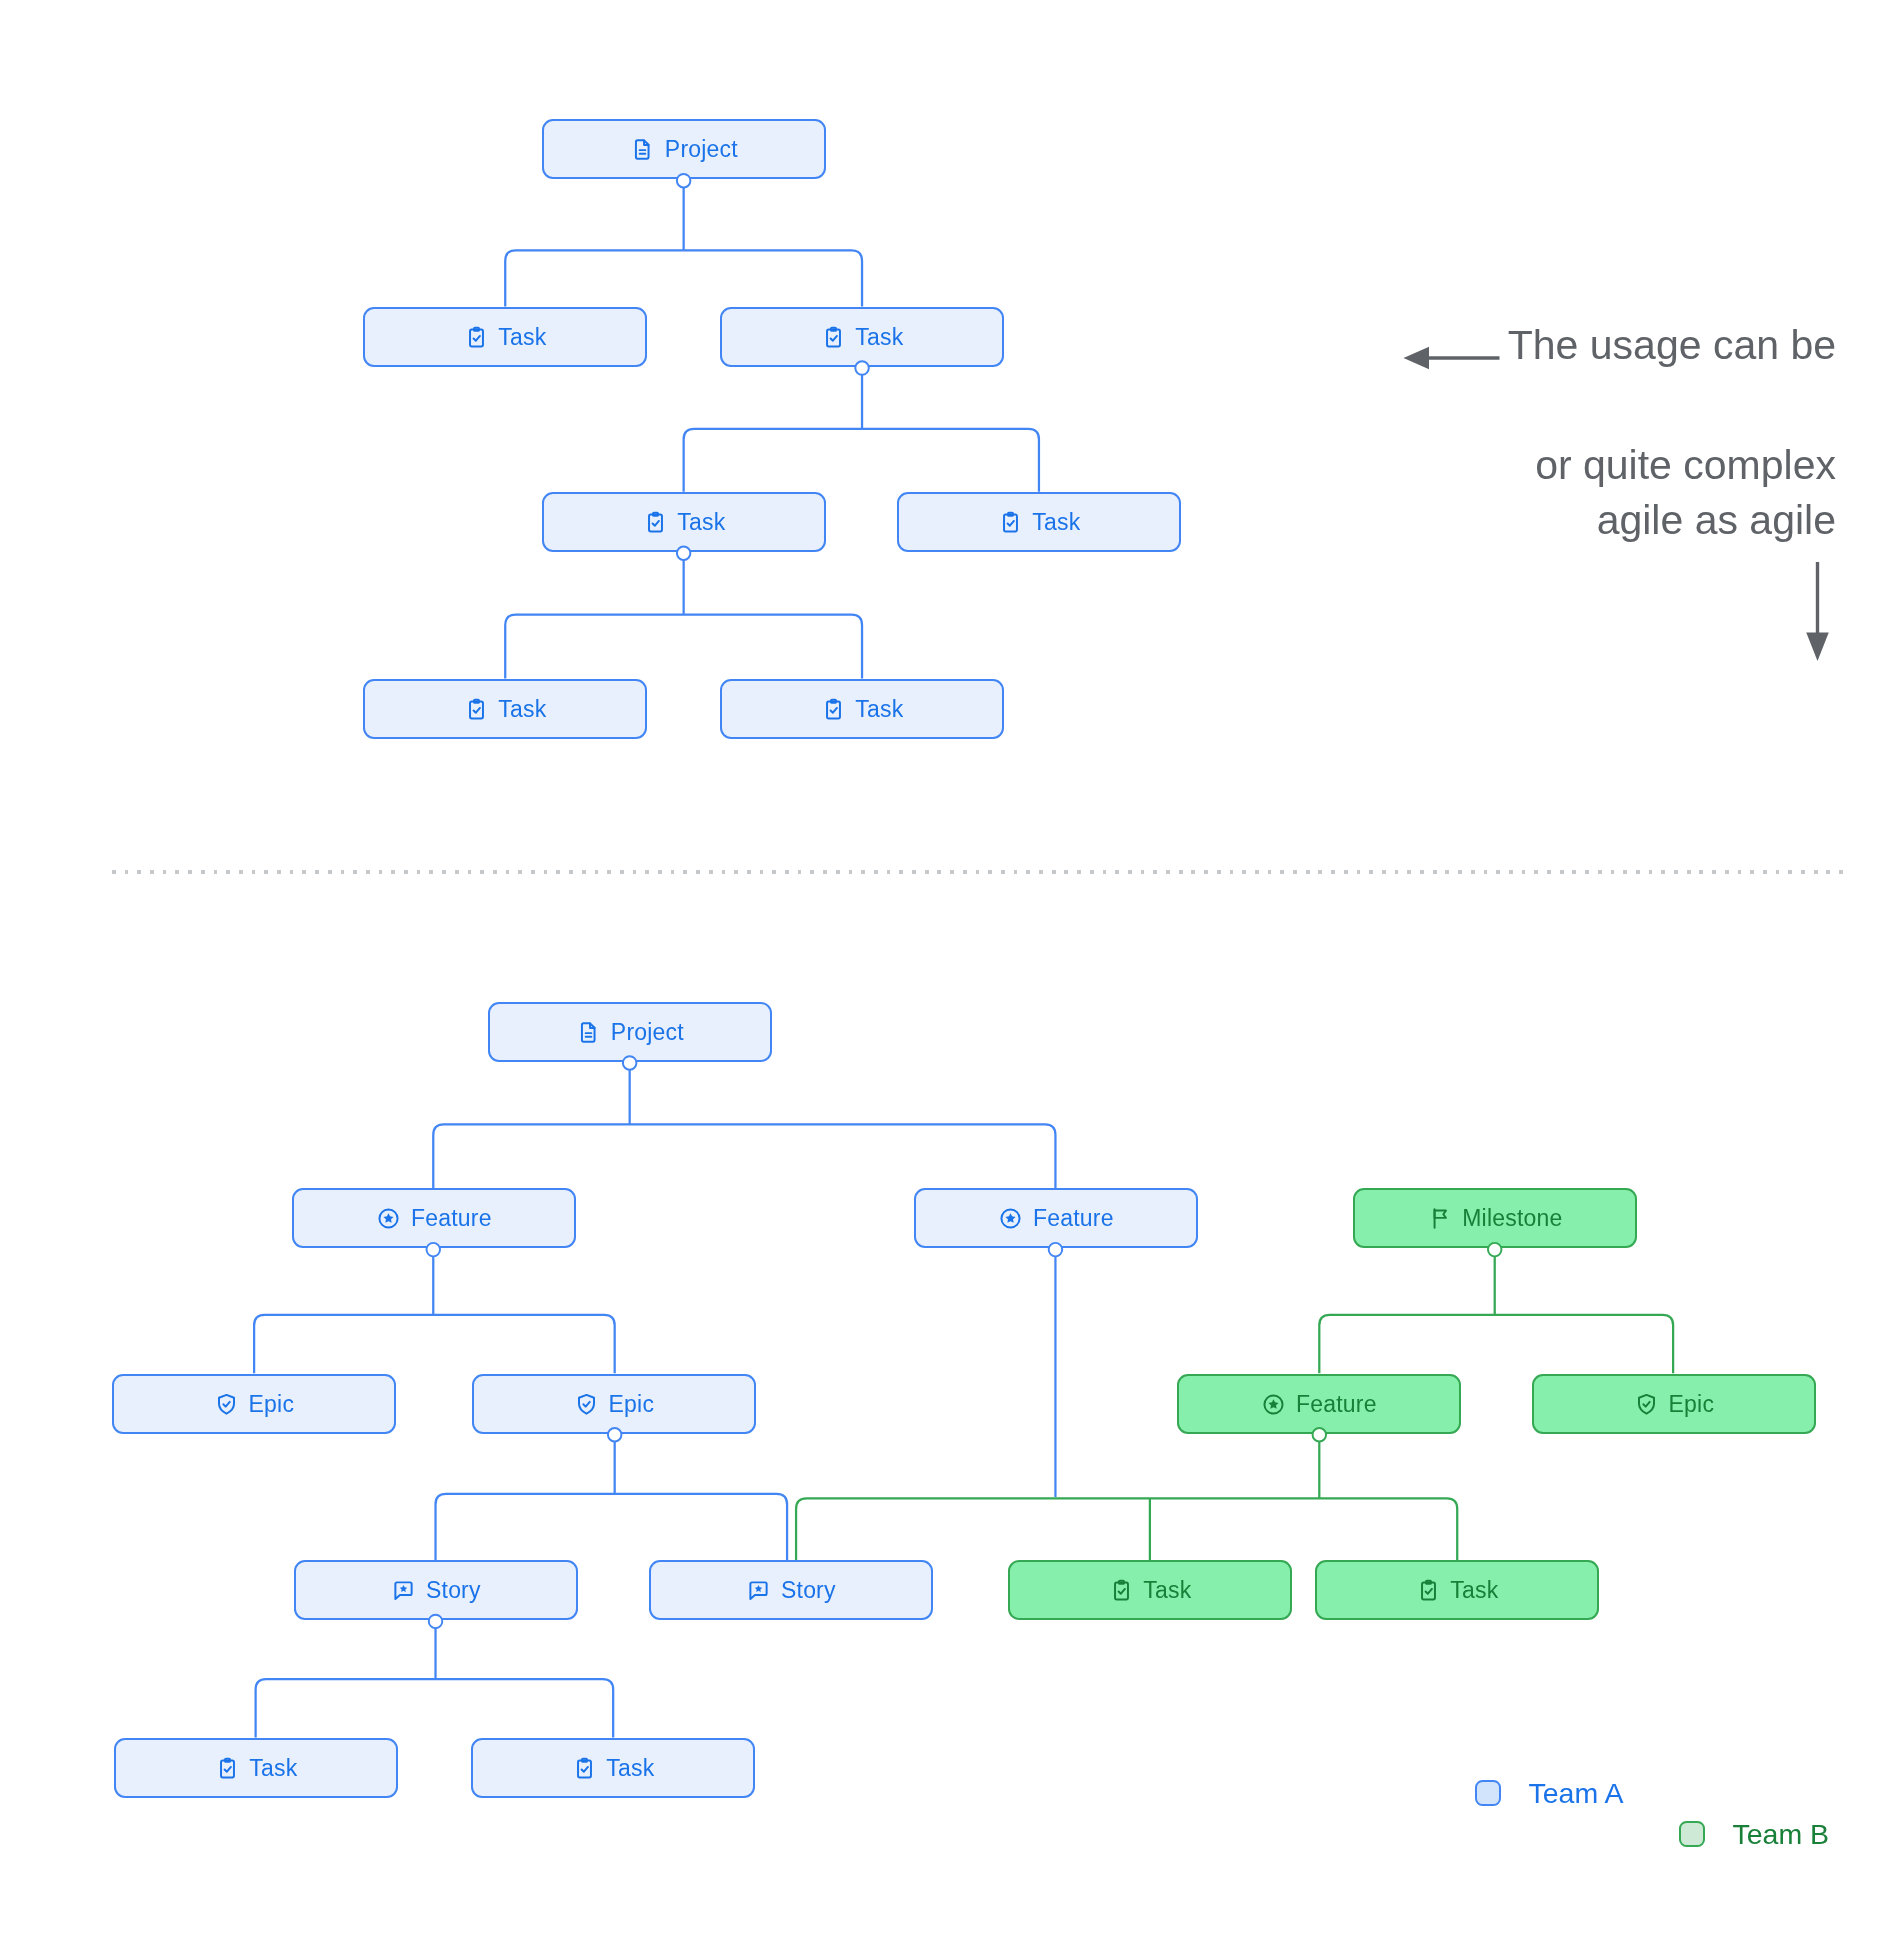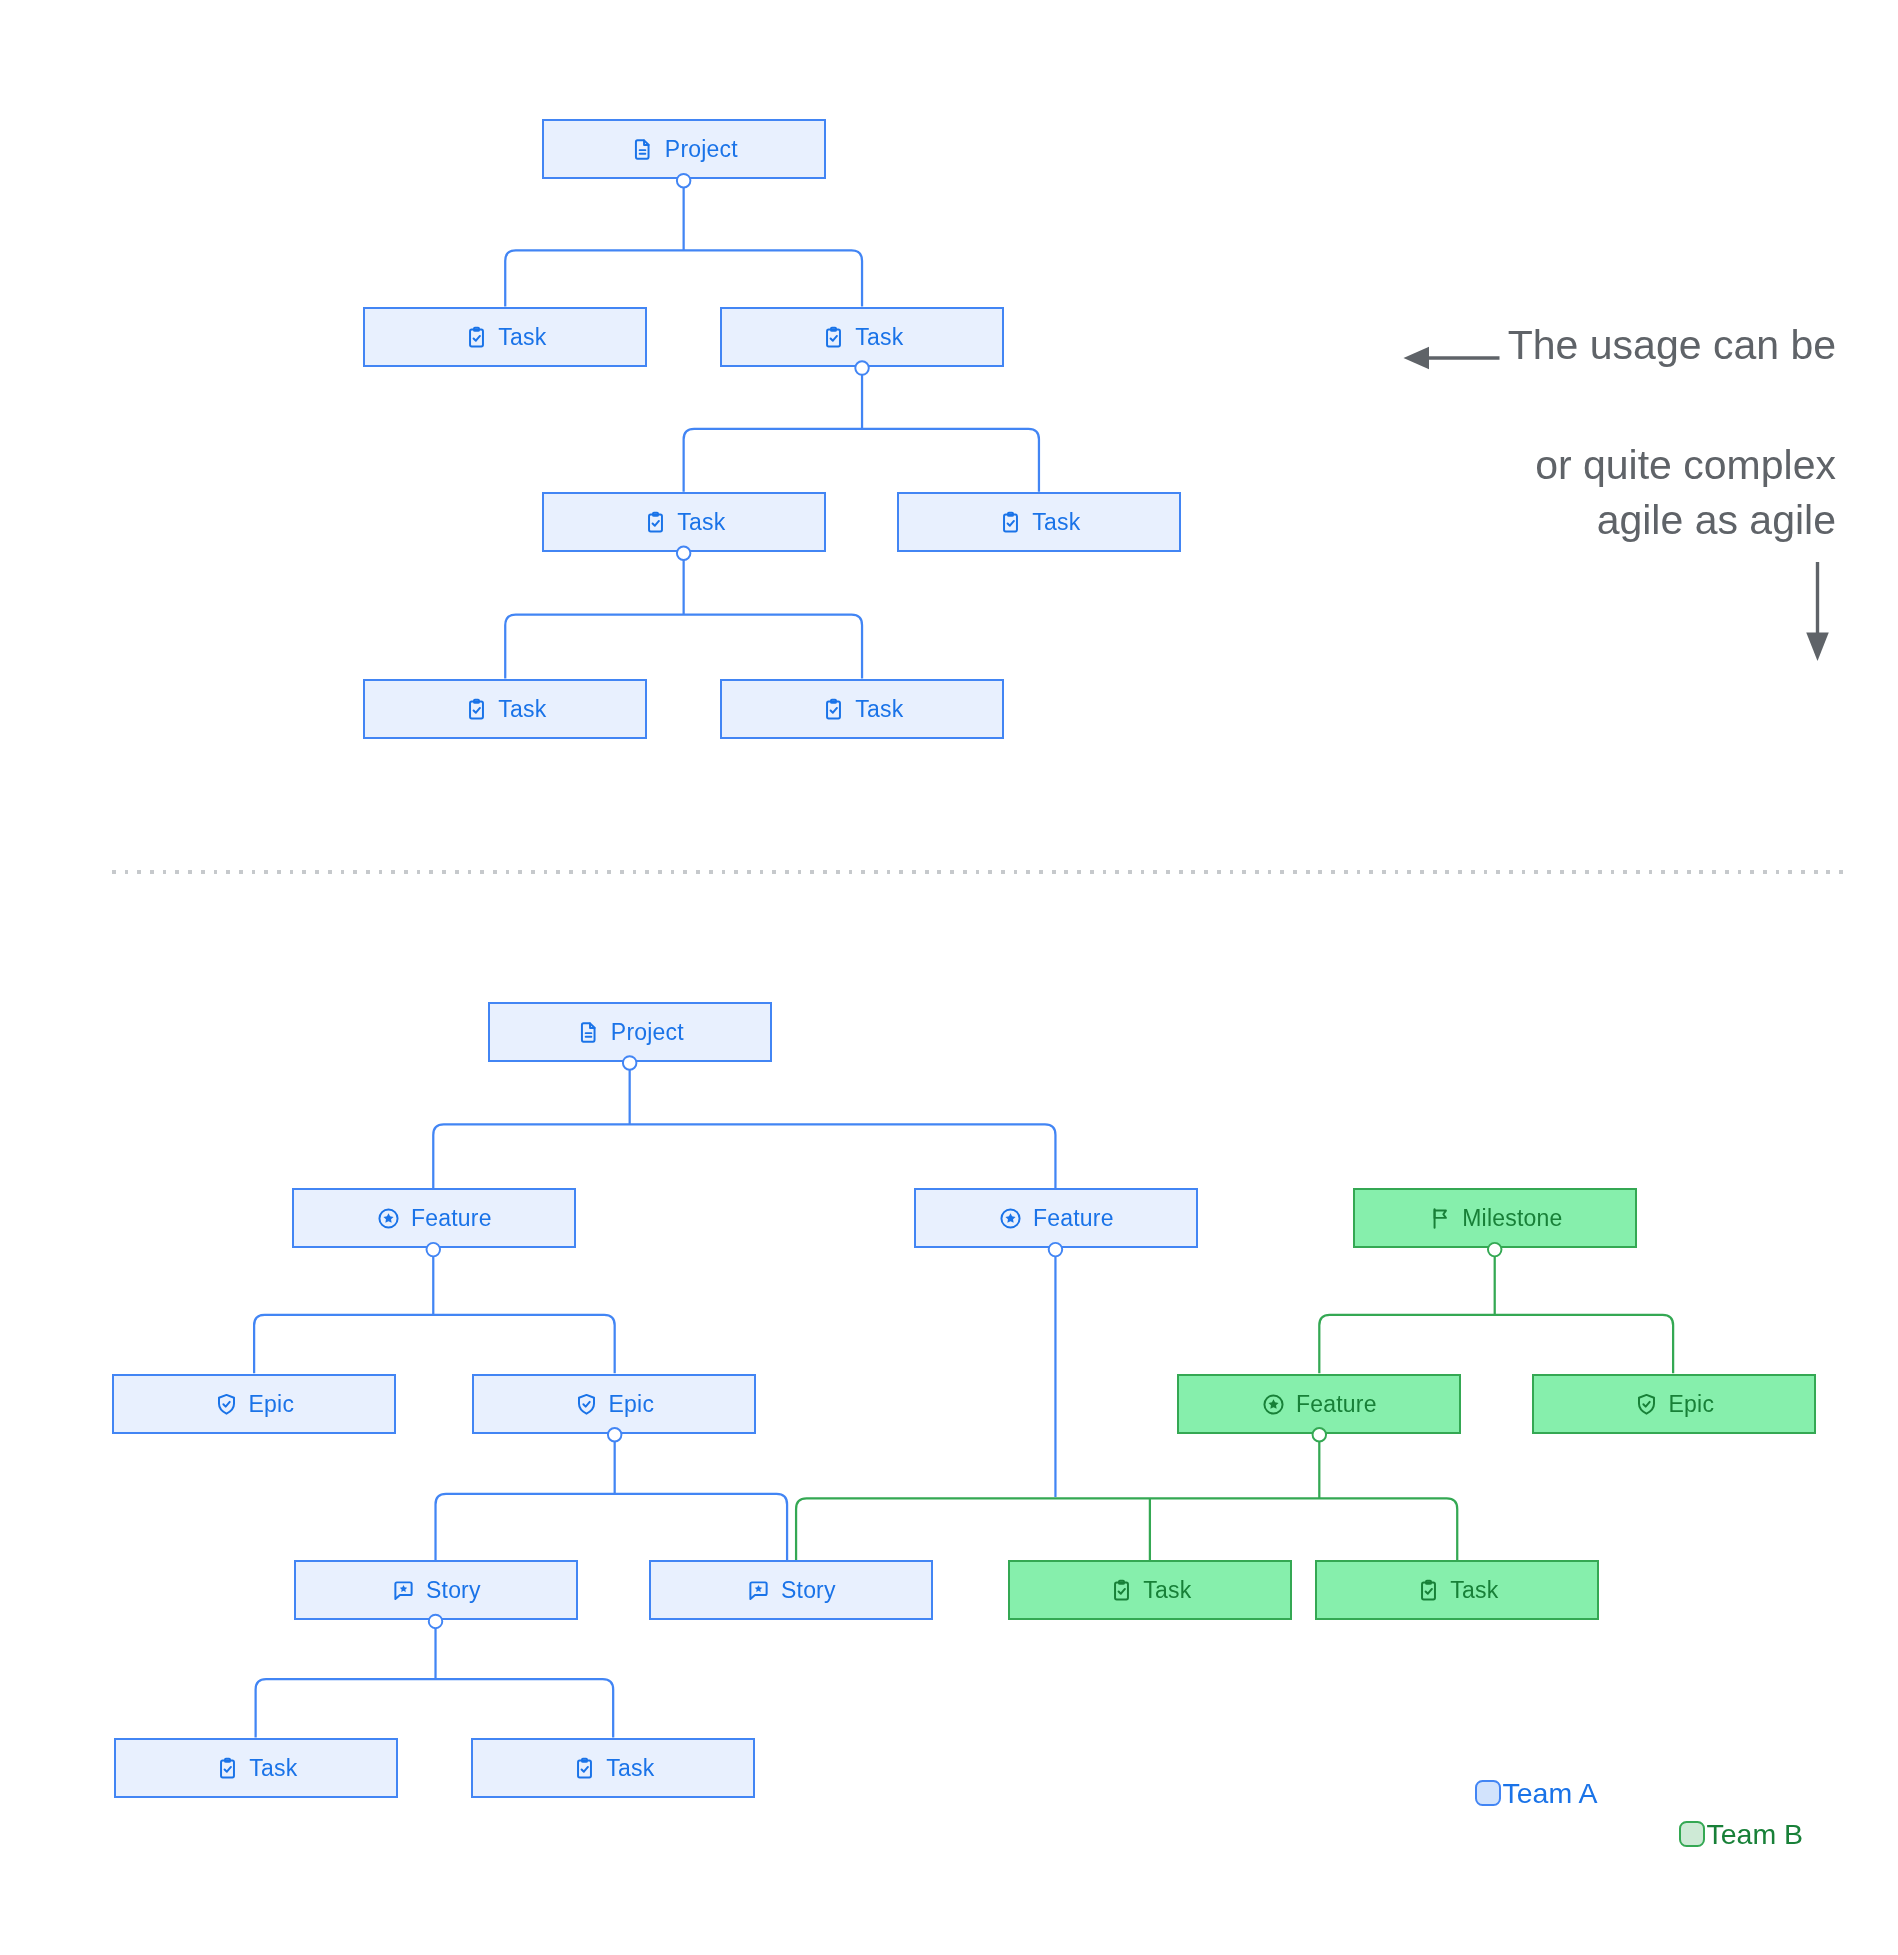--- a/index.html
+++ b/index.html
@@ -6,21 +6,21 @@
   html,body{margin:0;padding:0;background:#ffffff;}
   .canvas{
     position:relative;width:1898px;height:1955px;background:#ffffff;overflow:hidden;
     font-family:"Liberation Sans", sans-serif;
   }
   svg.layer{position:absolute;left:0;top:0;z-index:1;}
   svg.ports-layer{z-index:3;}
   #nodes-layer{position:absolute;left:0;top:0;width:100%;height:100%;z-index:2;}
   .node{
     position:absolute;width:284px;height:60px;box-sizing:border-box;
-    border:2.2px solid;border-radius:0;
+    border:2.2px solid;border-radius:11px;
     display:flex;align-items:center;justify-content:center;gap:9.7px;
     font-size:23px;font-weight:500;letter-spacing:0.2px;cursor:pointer;
   }
   .node.team-a{background:#E8F0FE;border-color:#4285F4;color:#1A73E8;}
   .node.team-b{background:#86efac;border-color:#34A853;color:#188038;}
   .node .icon{display:flex;align-items:center;}
   .node .icon svg{width:25px;height:25px;display:block;}
   .edge{fill:none;stroke-width:3px;}
   .edge.team-a{stroke:#4285F4;}
   .edge.team-b{stroke:#34A853;}
@@ -30,21 +30,21 @@
     position:absolute;left:112px;top:870px;width:1733px;height:3.7px;
     background:repeating-linear-gradient(90deg,#C6C9CC 0 3.7px,transparent 3.7px 12.7px);
   }
   .ann{
     position:absolute;right:62px;text-align:right;white-space:nowrap;
     font-size:41px;line-height:55px;color:#5F6368;z-index:2;
   }
   .ann-p1{top:318px;} .ann-p2{top:438px;}
   .arrow-svg{position:absolute;z-index:2;}
   .legend{position:absolute;left:0;top:0;width:100%;height:100%;z-index:2;pointer-events:none;}
-  .legend-item{position:absolute;display:flex;align-items:center;gap:2px;height:30px;top:1778px;}
+  .legend-item{position:absolute;display:flex;align-items:center;gap:28px;height:30px;top:1778px;}
   .legend-item-a{left:1475px;} .legend-item-b{left:1679px;margin-top:41px;}
   .swatch{width:25.5px;height:25.5px;border-radius:7.5px;border:2.2px solid;box-sizing:border-box;}
   .swatch-a{background:#D2E3FC;border-color:#4285F4;}
   .swatch-b{background:#CEEAD6;border-color:#34A853;}
   .legend-label{font-size:28.5px;font-weight:500;line-height:30px;}
   .legend-label-a{color:#1A73E8;} .legend-label-b{color:#188038;}
 </style>
 </head>
 <body>
 

